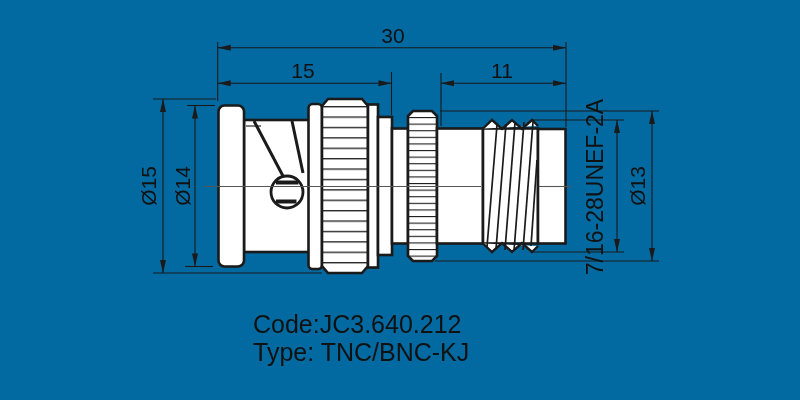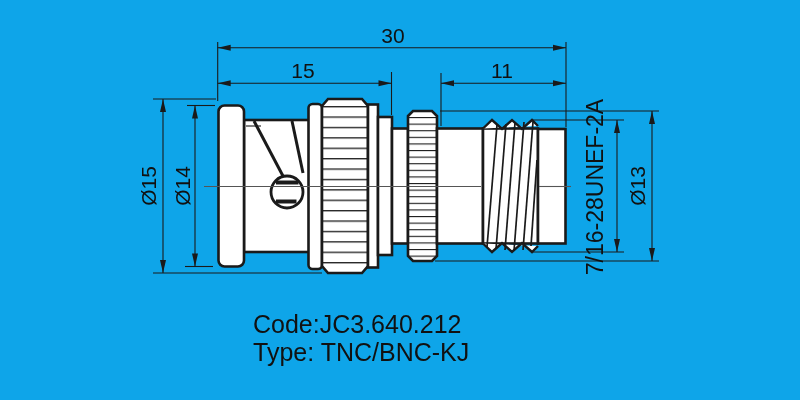--- a/index.html
+++ b/index.html
@@ -1,16 +1,16 @@
 <!DOCTYPE html>
 <html><head>
 <meta charset="utf-8">
 <style>
   html,body{margin:0;padding:0;background:#fff;}
-  .stage{width:800px;height:400px;background:#0ea5e9;position:relative;font-family:"Liberation Sans",sans-serif;}
+  .stage{width:800px;height:400px;background:#0369a1;position:relative;font-family:"Liberation Sans",sans-serif;}
   svg{display:block;}
   .part{fill:#fff;stroke:#1a1a1a;stroke-width:2.6;}
   .thick3{stroke:#1a1a1a;stroke-width:3;fill:none;}
   .thin{stroke:#1a1a1a;stroke-width:1.1;fill:none;}
   .dim{stroke:#1a1a1a;stroke-width:1.1;fill:none;}
   .center{stroke:#555;stroke-width:1.1;fill:none;}
   .diag{stroke:#1a1a1a;stroke-width:1.7;fill:none;}
   .dimtext{font-size:21px;fill:#111;}
   .threadtext{font-size:23px;fill:#111;}
   .notetext{font-size:25px;fill:#111;}

